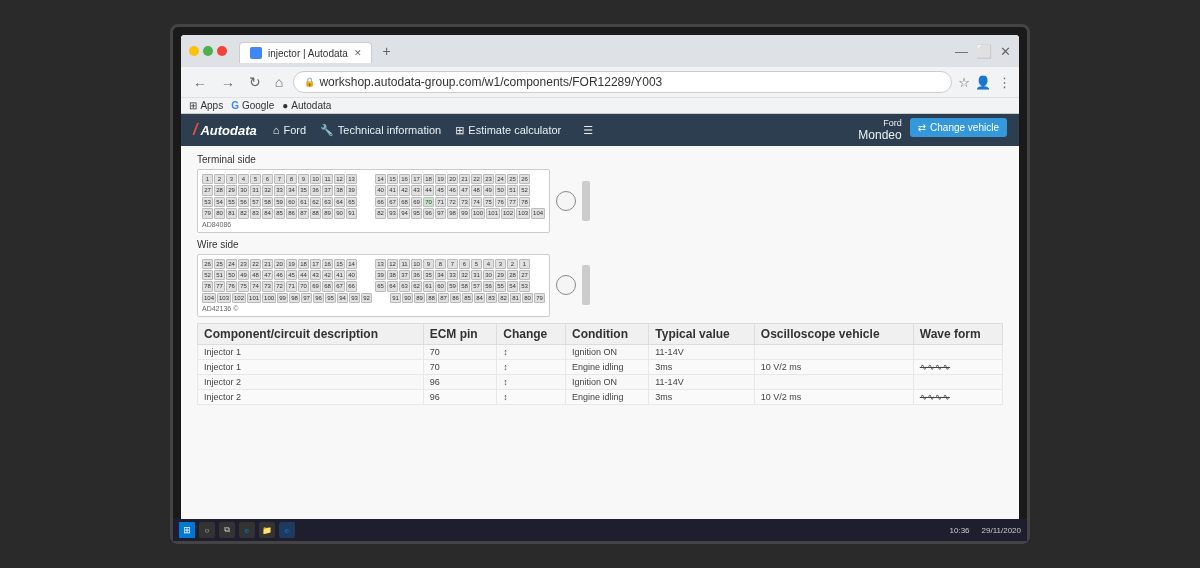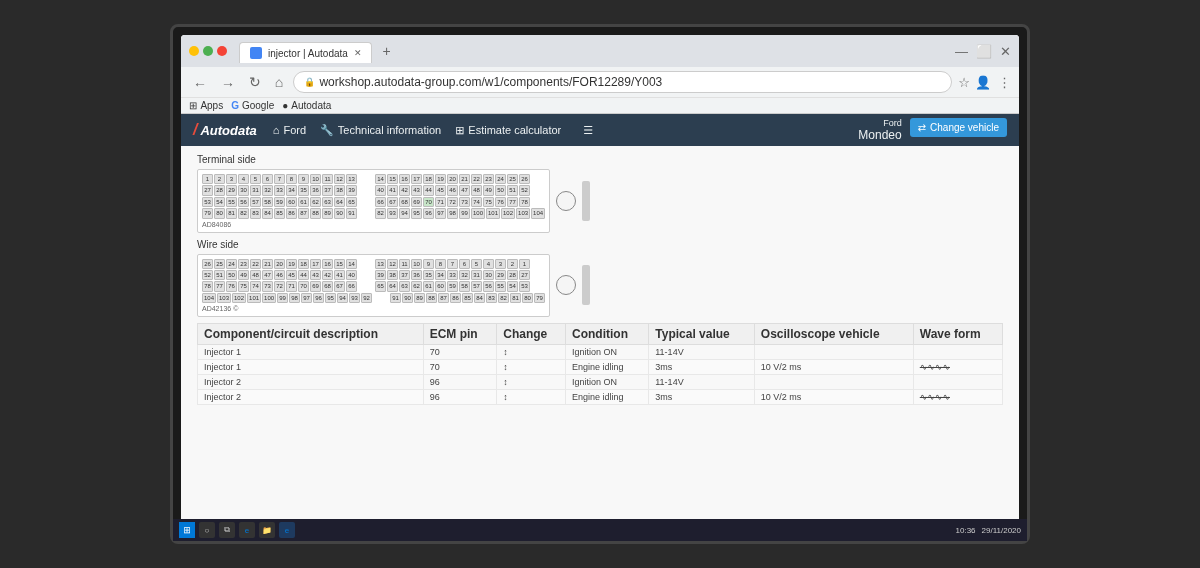--- a/index.html
+++ b/index.html
@@ -336,21 +336,21 @@
       align-items: center;
       justify-content: center;
       font-size: 8px;
       color: #ccc;
     }
 
     .taskbar-right {
       margin-left: auto;
       display: flex;
       align-items: center;
-      gap: 6px;
+      gap: 12px;
       font-size: 8px;
       color: #ccc;
     }
 
     .connector-wrapper {
       background: #fff;
       border: 1px solid #ccc;
       padding: 4px;
       display: inline-block;
       border-radius: 2px;

